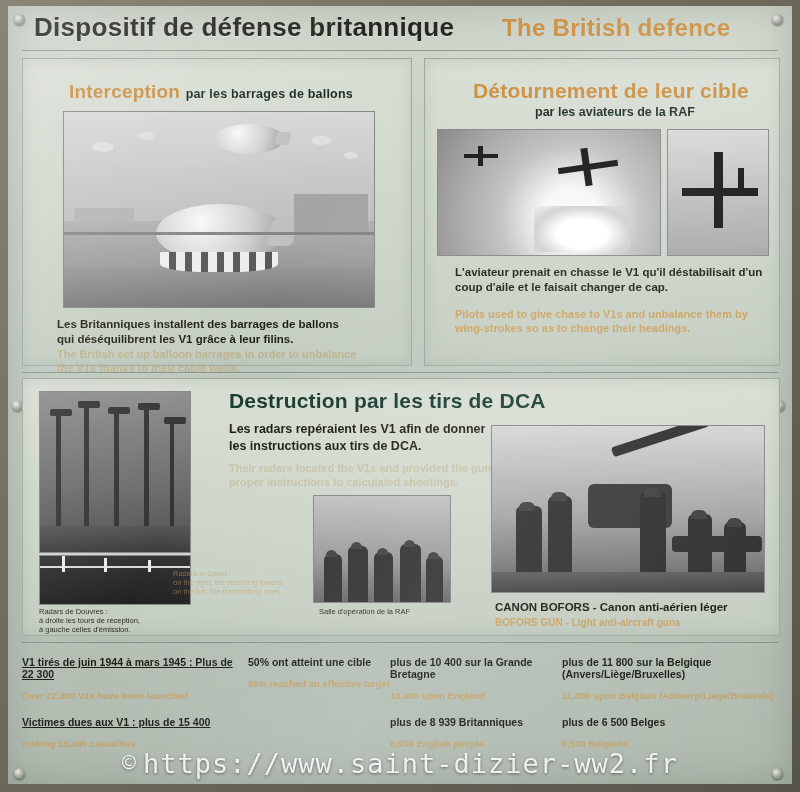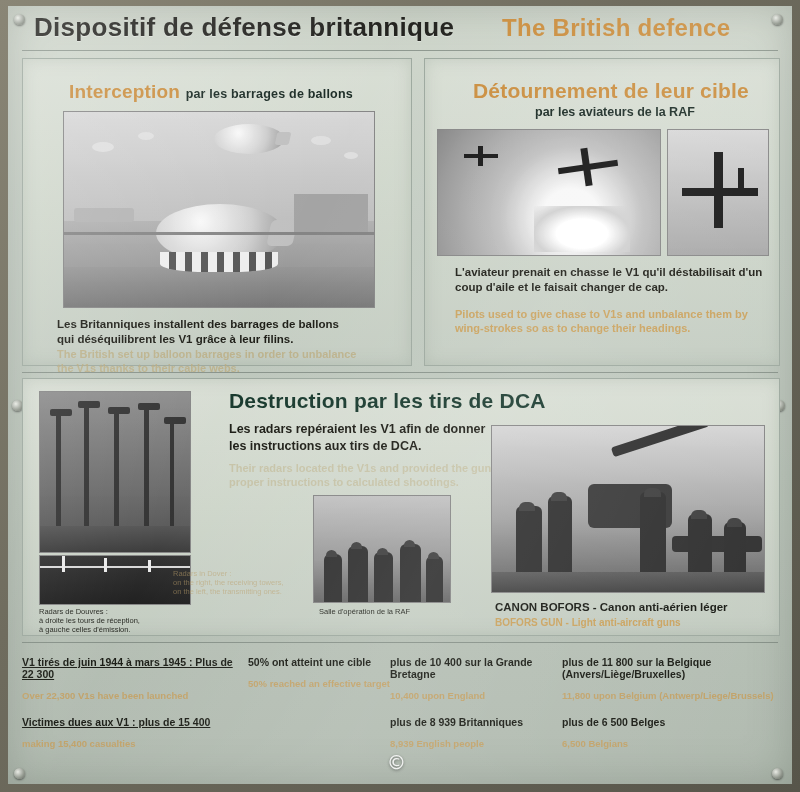--- a/index.html
+++ b/index.html
@@ -317,14 +317,15 @@
     <div style="position:absolute;left:540px;top:68px;width:220px;">
       <div class="stat-fr">plus de 6 500 Belges</div>
       <div class="stat-en" style="margin-top:10px;">6,500 Belgians</div>
     </div>
   </div>
 
   <div id="sheen"></div>
 
   <div id="watermark">
     <span id="copy">©</span>
+    <span>https://www.saint-dizier-ww2.fr</span>
   </div>
 </div>
 
 </body></html>

